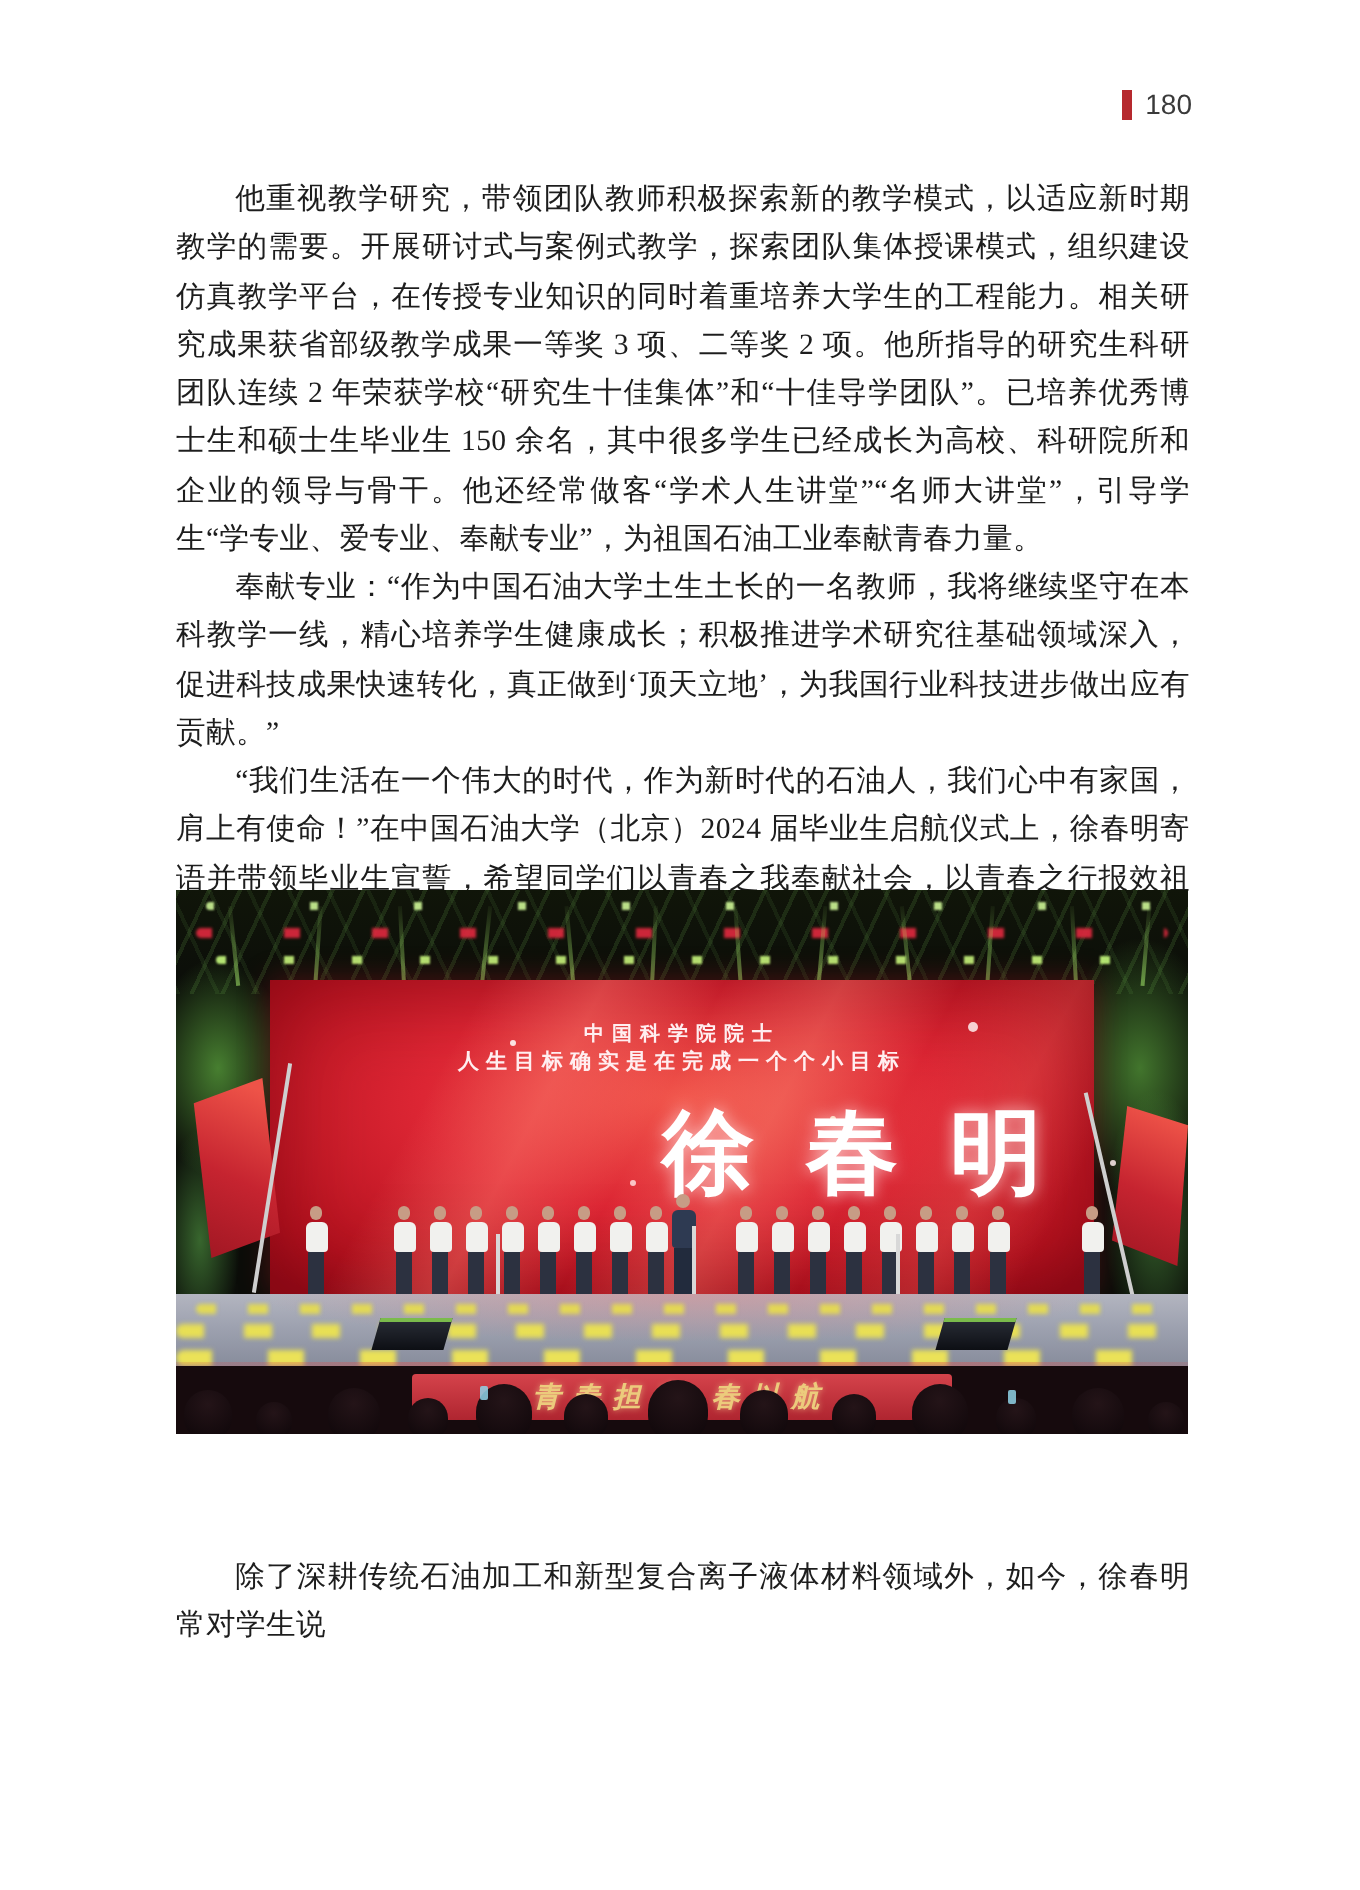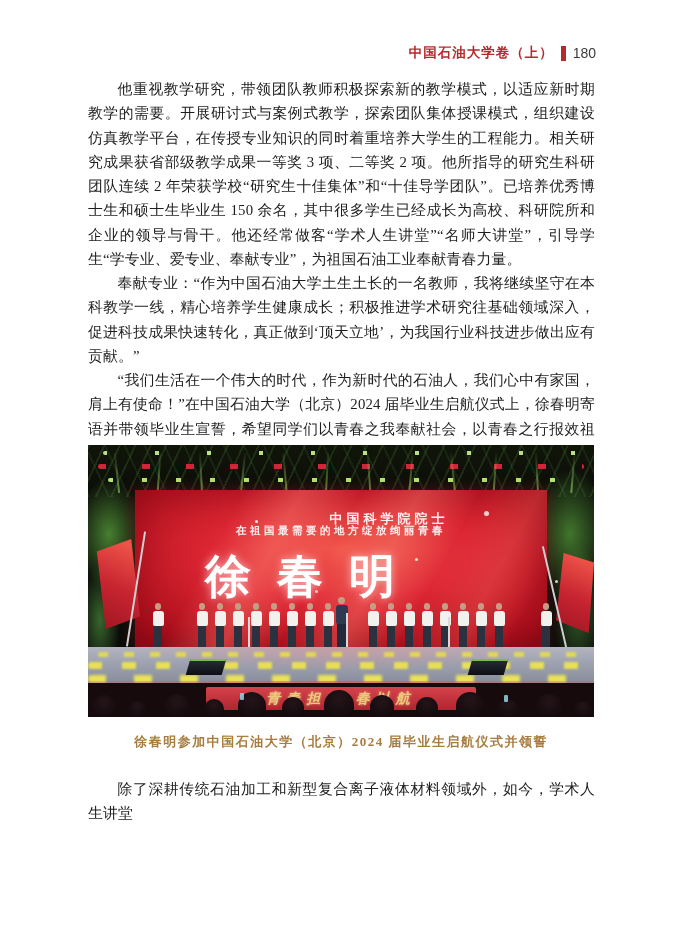--- a/index.html
+++ b/index.html
@@ -7,21 +7,21 @@
     font-family:"Liberation Serif","DejaVu Serif",serif; }
   .page { position:relative; width:680px; height:945px; background:#fff; }
 
   
   .header { position:absolute; top:44px; right:84px; display:flex; align-items:center; gap:7px; }
   .header .book-title { color:#b6292e; font-size:13.5px; letter-spacing:1px; font-weight:bold; }
   .header .bar { width:5px; height:15px; background:#b6292e; }
   .header .pagenum { color:#3a3a3a; font-size:14px; font-family:"Liberation Sans",sans-serif; }
 
   
-  .textblock { position:absolute; left:88px; top:77px; width:507px; }
+  .textblock { position:absolute; left:88px; top:88px; width:507px; }
   .para { font-size:14.8px; line-height:24.25px; color:#1d1d1d; text-align:justify;
     text-indent:2em; letter-spacing:0.2px; }
 
   
   .figure { position:absolute; left:88px; top:445px; width:506px; }
   .photo { position:relative; width:506px; height:272px; background:#0b0d09; overflow:hidden; }
 
   
   .truss { position:absolute; left:0; top:0; width:100%; height:52px;
     background:
@@ -50,26 +50,26 @@
   
   .led { position:absolute; left:47px; top:45px; width:412px; height:157px;
     background:radial-gradient(ellipse 70% 80% at 50% 38%, #f1564c 0%, #dd2634 45%, #b5121f 85%, #9c0d1a 100%);
     box-shadow:inset 0 0 46px rgba(110,0,12,.55), 0 0 14px rgba(200,30,40,.35); }
   .led .swash { position:absolute; inset:0;
     background:linear-gradient(118deg, transparent 22%, rgba(255,130,115,.38) 34%, transparent 46%,
       rgba(255,150,125,.30) 58%, transparent 70%, rgba(255,120,105,.25) 82%, transparent 92%); }
   .led .sparkle { position:absolute; left:120px; top:30px; width:3px; height:3px; border-radius:50%;
     background:#fff; box-shadow:160px 38px 0 #ffd, 230px -8px 0 1px #fee, 60px 70px 0 #fdd, 300px 60px 0 #fee; opacity:.85; }
   .led-line1 { position:absolute; top:20px; width:100%; text-align:center; color:#ffeef0;
-    font-size:13px; letter-spacing:4px; font-weight:bold;margin-left:48px; }
+    font-size:10px; letter-spacing:4px; font-weight:bold; }
   .led-line2 { position:absolute; top:34px; width:100%; text-align:center; color:#ffeef0;
     font-size:10.5px; letter-spacing:3.5px; font-weight:bold; }
-  .led-name { position:absolute; top:56px; width:100%; text-align:left; color:#ffffff;
+  .led-name { position:absolute; top:56px; width:100%; text-align:right; color:#ffffff;
     font-size:46px; letter-spacing:26px; text-indent:26px; font-weight:bold;
-    text-shadow:0 0 8px rgba(255,220,220,.8);margin-left:44px; }
+    text-shadow:0 0 8px rgba(255,220,220,.8); }
 
   
   .flag-cloth { position:absolute; background:linear-gradient(205deg,#ee5348 10%,#c62430 55%,#9e1622 100%); }
   .flag-left-cloth { left:8px; top:94px; width:44px; height:90px;
     clip-path:polygon(2% 14%, 80% 0, 100% 86%, 22% 100%); }
   .flag-left-pole { position:absolute; left:47px; top:86px; width:2px; height:116px;
     background:#cfcfcf; transform:rotate(9deg); }
   .flag-right-cloth { left:468px; top:108px; width:38px; height:80px;
     clip-path:polygon(20% 0, 100% 12%, 86% 100%, 0 84%); }
   .flag-right-pole { position:absolute; left:466px; top:100px; width:2px; height:108px;
@@ -118,21 +118,20 @@
 
   .textblock-after { position:absolute; left:88px; top:777px; width:507px; }
   .textblock-after .para + .para { margin-top:7px; }
 </style>
 </head>
 <body>
 
 <div class="page">
 
   <div class="header">
-    <span class="book-title">中国石油大学卷（上）</span>
     <span class="bar"></span>
     <span class="pagenum">180</span>
   </div>
 
   <div class="textblock">
     <p class="para">他重视教学研究，带领团队教师积极探索新的教学模式，以适应新时期教学的需要。开展研讨式与案例式教学，探索团队集体授课模式，组织建设仿真教学平台，在传授专业知识的同时着重培养大学生的工程能力。相关研究成果获省部级教学成果一等奖 3 项、二等奖 2 项。他所指导的研究生科研团队连续 2 年荣获学校“研究生十佳集体”和“十佳导学团队”。已培养优秀博士生和硕士生毕业生 150 余名，其中很多学生已经成长为高校、科研院所和企业的领导与骨干。他还经常做客“学术人生讲堂”“名师大讲堂”，引导学生“学专业、爱专业、奉献专业”，为祖国石油工业奉献青春力量。</p>
     <p class="para">奉献专业：“作为中国石油大学土生土长的一名教师，我将继续坚守在本科教学一线，精心培养学生健康成长；积极推进学术研究往基础领域深入，促进科技成果快速转化，真正做到‘顶天立地’，为我国行业科技进步做出应有贡献。”</p>
     <p class="para">“我们生活在一个伟大的时代，作为新时代的石油人，我们心中有家国，肩上有使命！”在中国石油大学（北京）2024 届毕业生启航仪式上，徐春明寄语并带领毕业生宣誓，希望同学们以青春之我奉献社会，以青春之行报效祖国，在祖国最需要的地方绽放绚丽青春。</p>
   </div>
 
@@ -158,21 +157,21 @@
           <div class="beam" style="left: 364px; top: 8px; height: 40px; transform: rotate(-6deg);"></div>
           <div class="beam" style="left: 406px; top: 8px; height: 40px; transform: rotate(4deg);"></div>
           <div class="beam" style="left: 448px; top: 8px; height: 40px; transform: rotate(-3deg);"></div>
           <div class="beam" style="left: 484px; top: 8px; height: 40px; transform: rotate(5deg);"></div>
         </div>
 
       <div class="led">
         <div class="swash"></div>
         <div class="sparkle"></div>
         <div class="led-line1">中国科学院院士</div>
-        <div class="led-line2">在祖国最需要的地方绽放绚丽青春</div>
+        <div class="led-line2">人生目标确实是在完成一个个小目标</div>
         <div class="led-name">徐春明</div>
       </div>
 
       <div class="flag-cloth flag-left-cloth"></div>
       <div class="flag-left-pole"></div>
       <div class="flag-cloth flag-right-cloth"></div>
       <div class="flag-right-pole"></div>
 
       <div id="people">
           <div class="person" style="left: 108px; top: 158px; width: 12px;">
@@ -301,20 +300,19 @@
           <div class="aud-head" style="left: 328px; top: 252.2px; width: 22px; height: 22px;"></div>
           <div class="aud-head" style="left: 368px; top: 246.8px; width: 28px; height: 28px;"></div>
           <div class="aud-head" style="left: 410px; top: 254px; width: 20px; height: 20px;"></div>
           <div class="aud-head" style="left: 448px; top: 248.6px; width: 26px; height: 26px;"></div>
           <div class="aud-head" style="left: 486px; top: 255.8px; width: 18px; height: 18px;"></div>
           <div class="phone" style="left: 152px; top: 248px;"></div>
           <div class="phone" style="left: 416px; top: 250px;"></div>
         </div>
     </div>
 
-    <div class="caption">徐春明参加中国石油大学（北京）2024 届毕业生启航仪式并领誓</div>
   </div>
 
   <div class="textblock-after">
-    <p class="para">除了深耕传统石油加工和新型复合离子液体材料领域外，如今，学术人生讲堂</p>
+    <p class="para">除了深耕传统石油加工和新型复合离子液体材料领域外，如今，徐春明常对学生说</p>
   </div>
 
 </div>
 
 </body></html>

